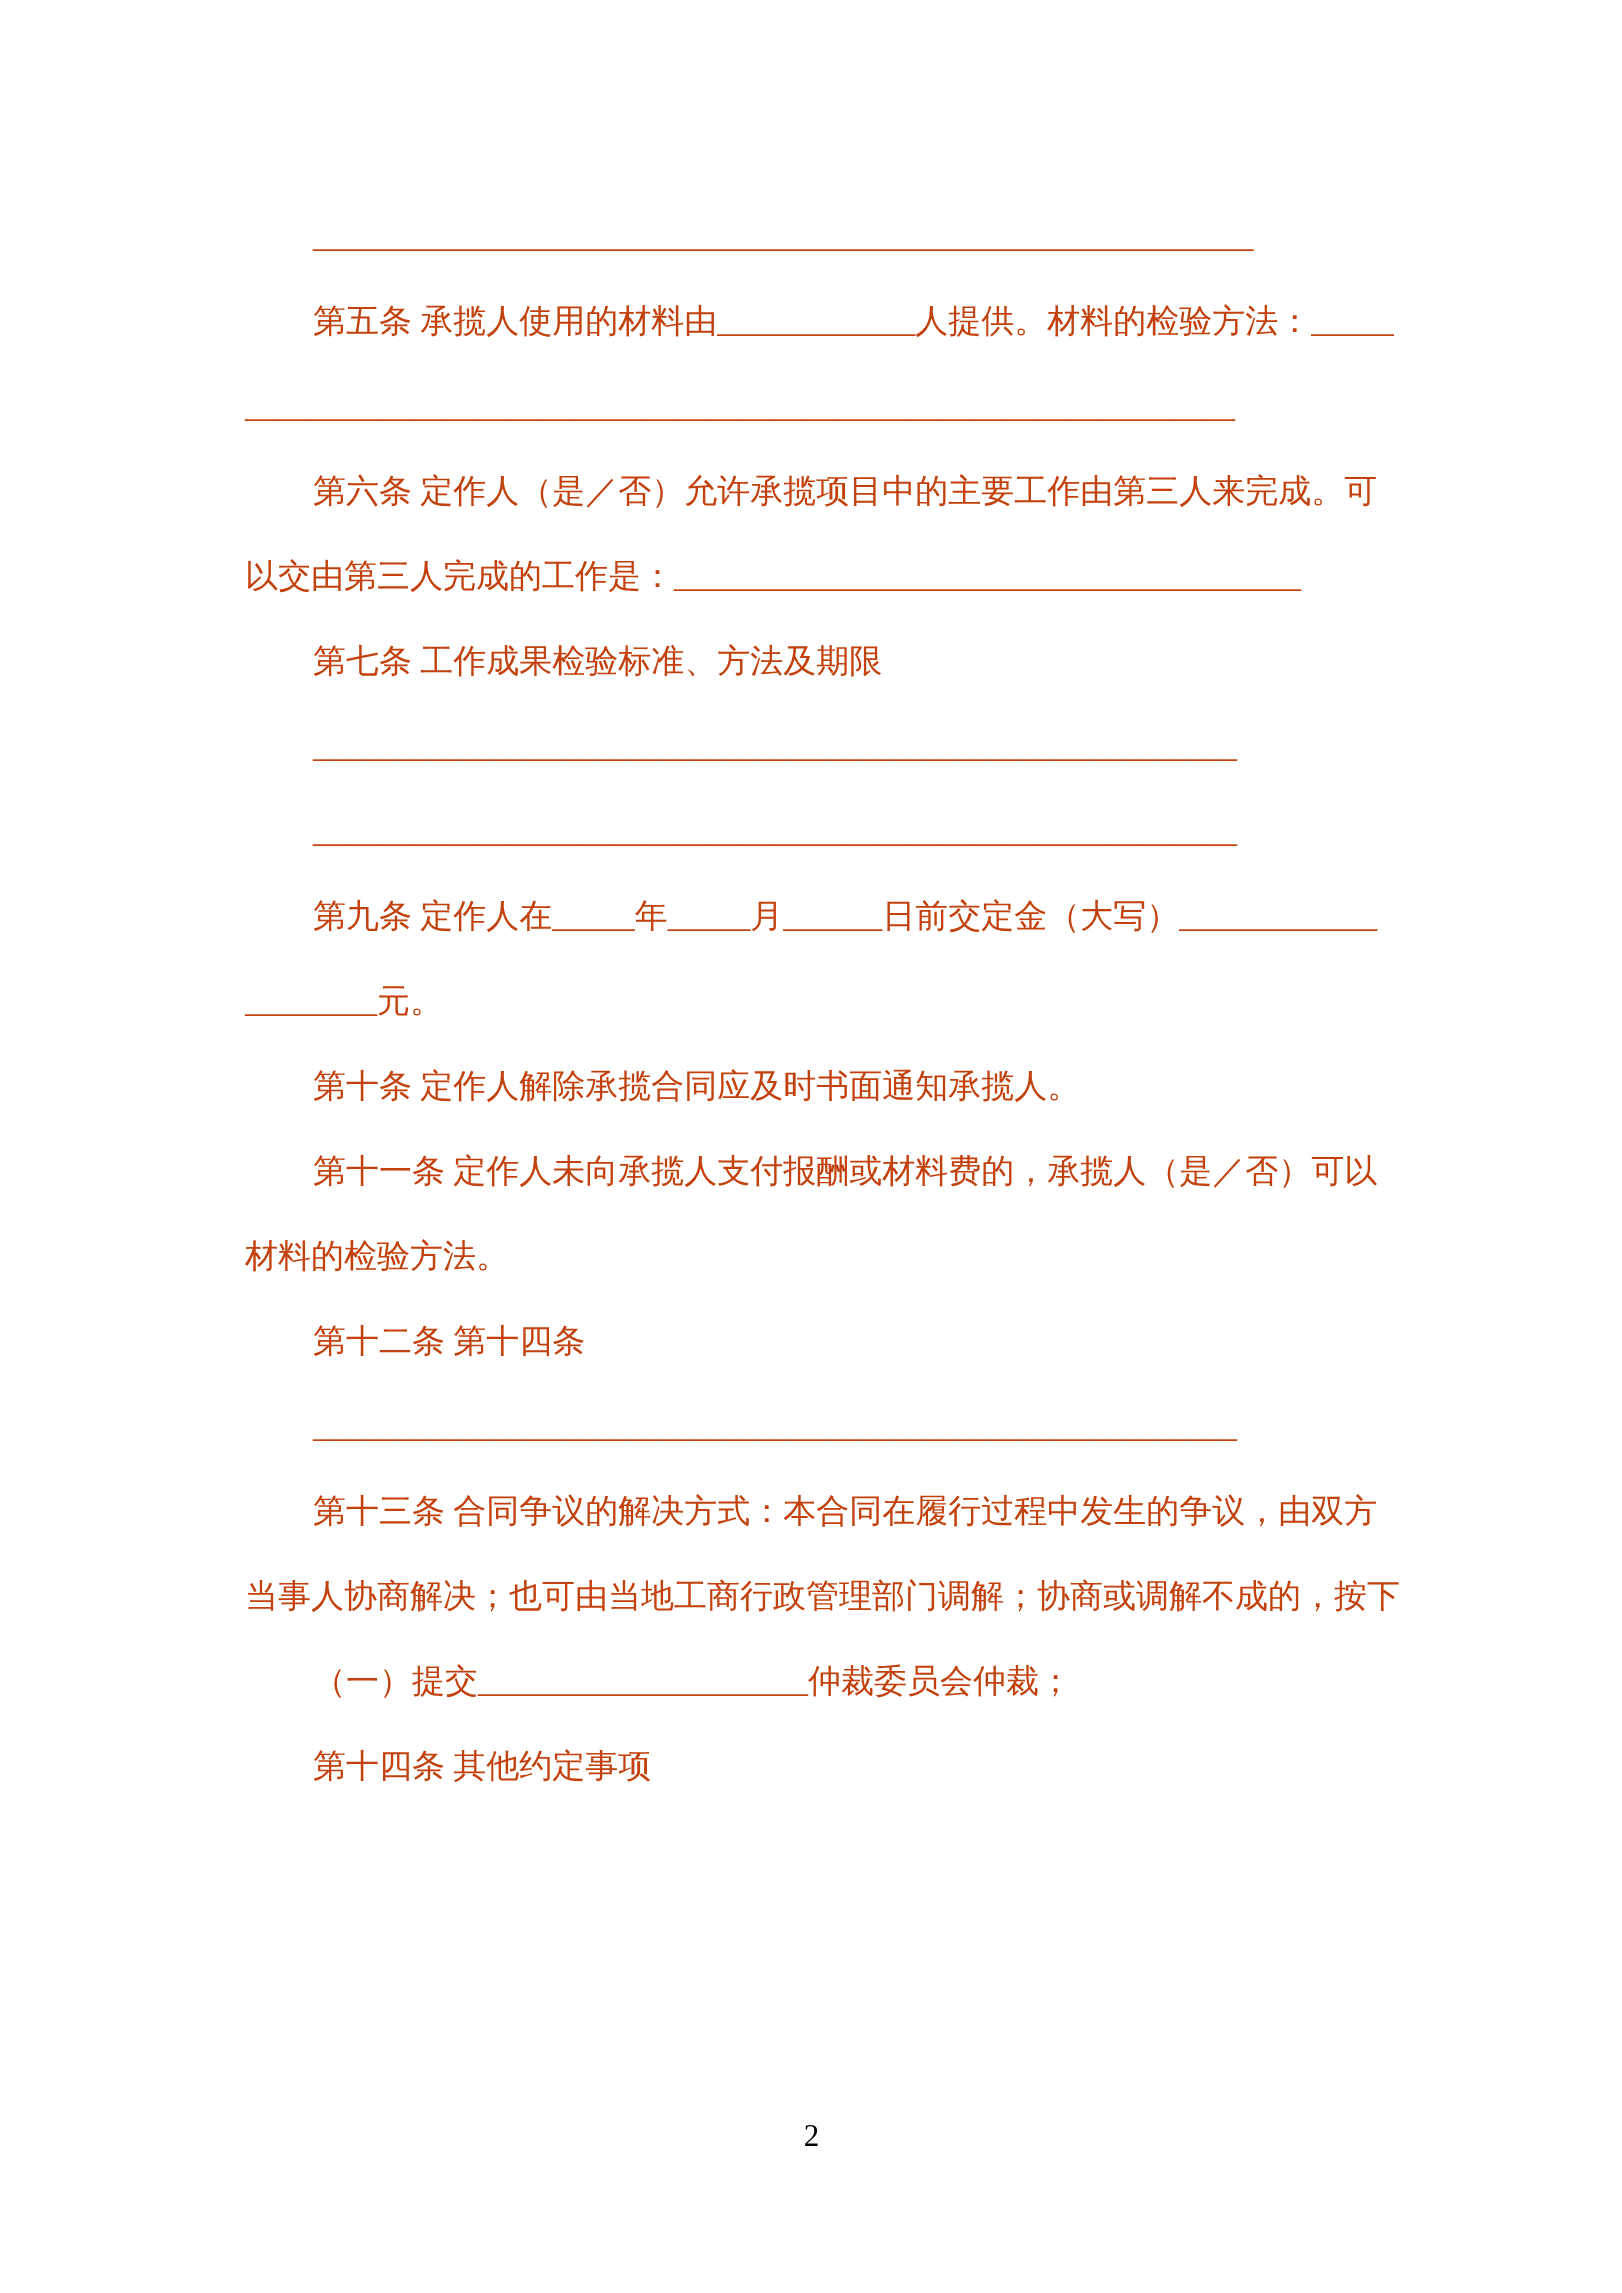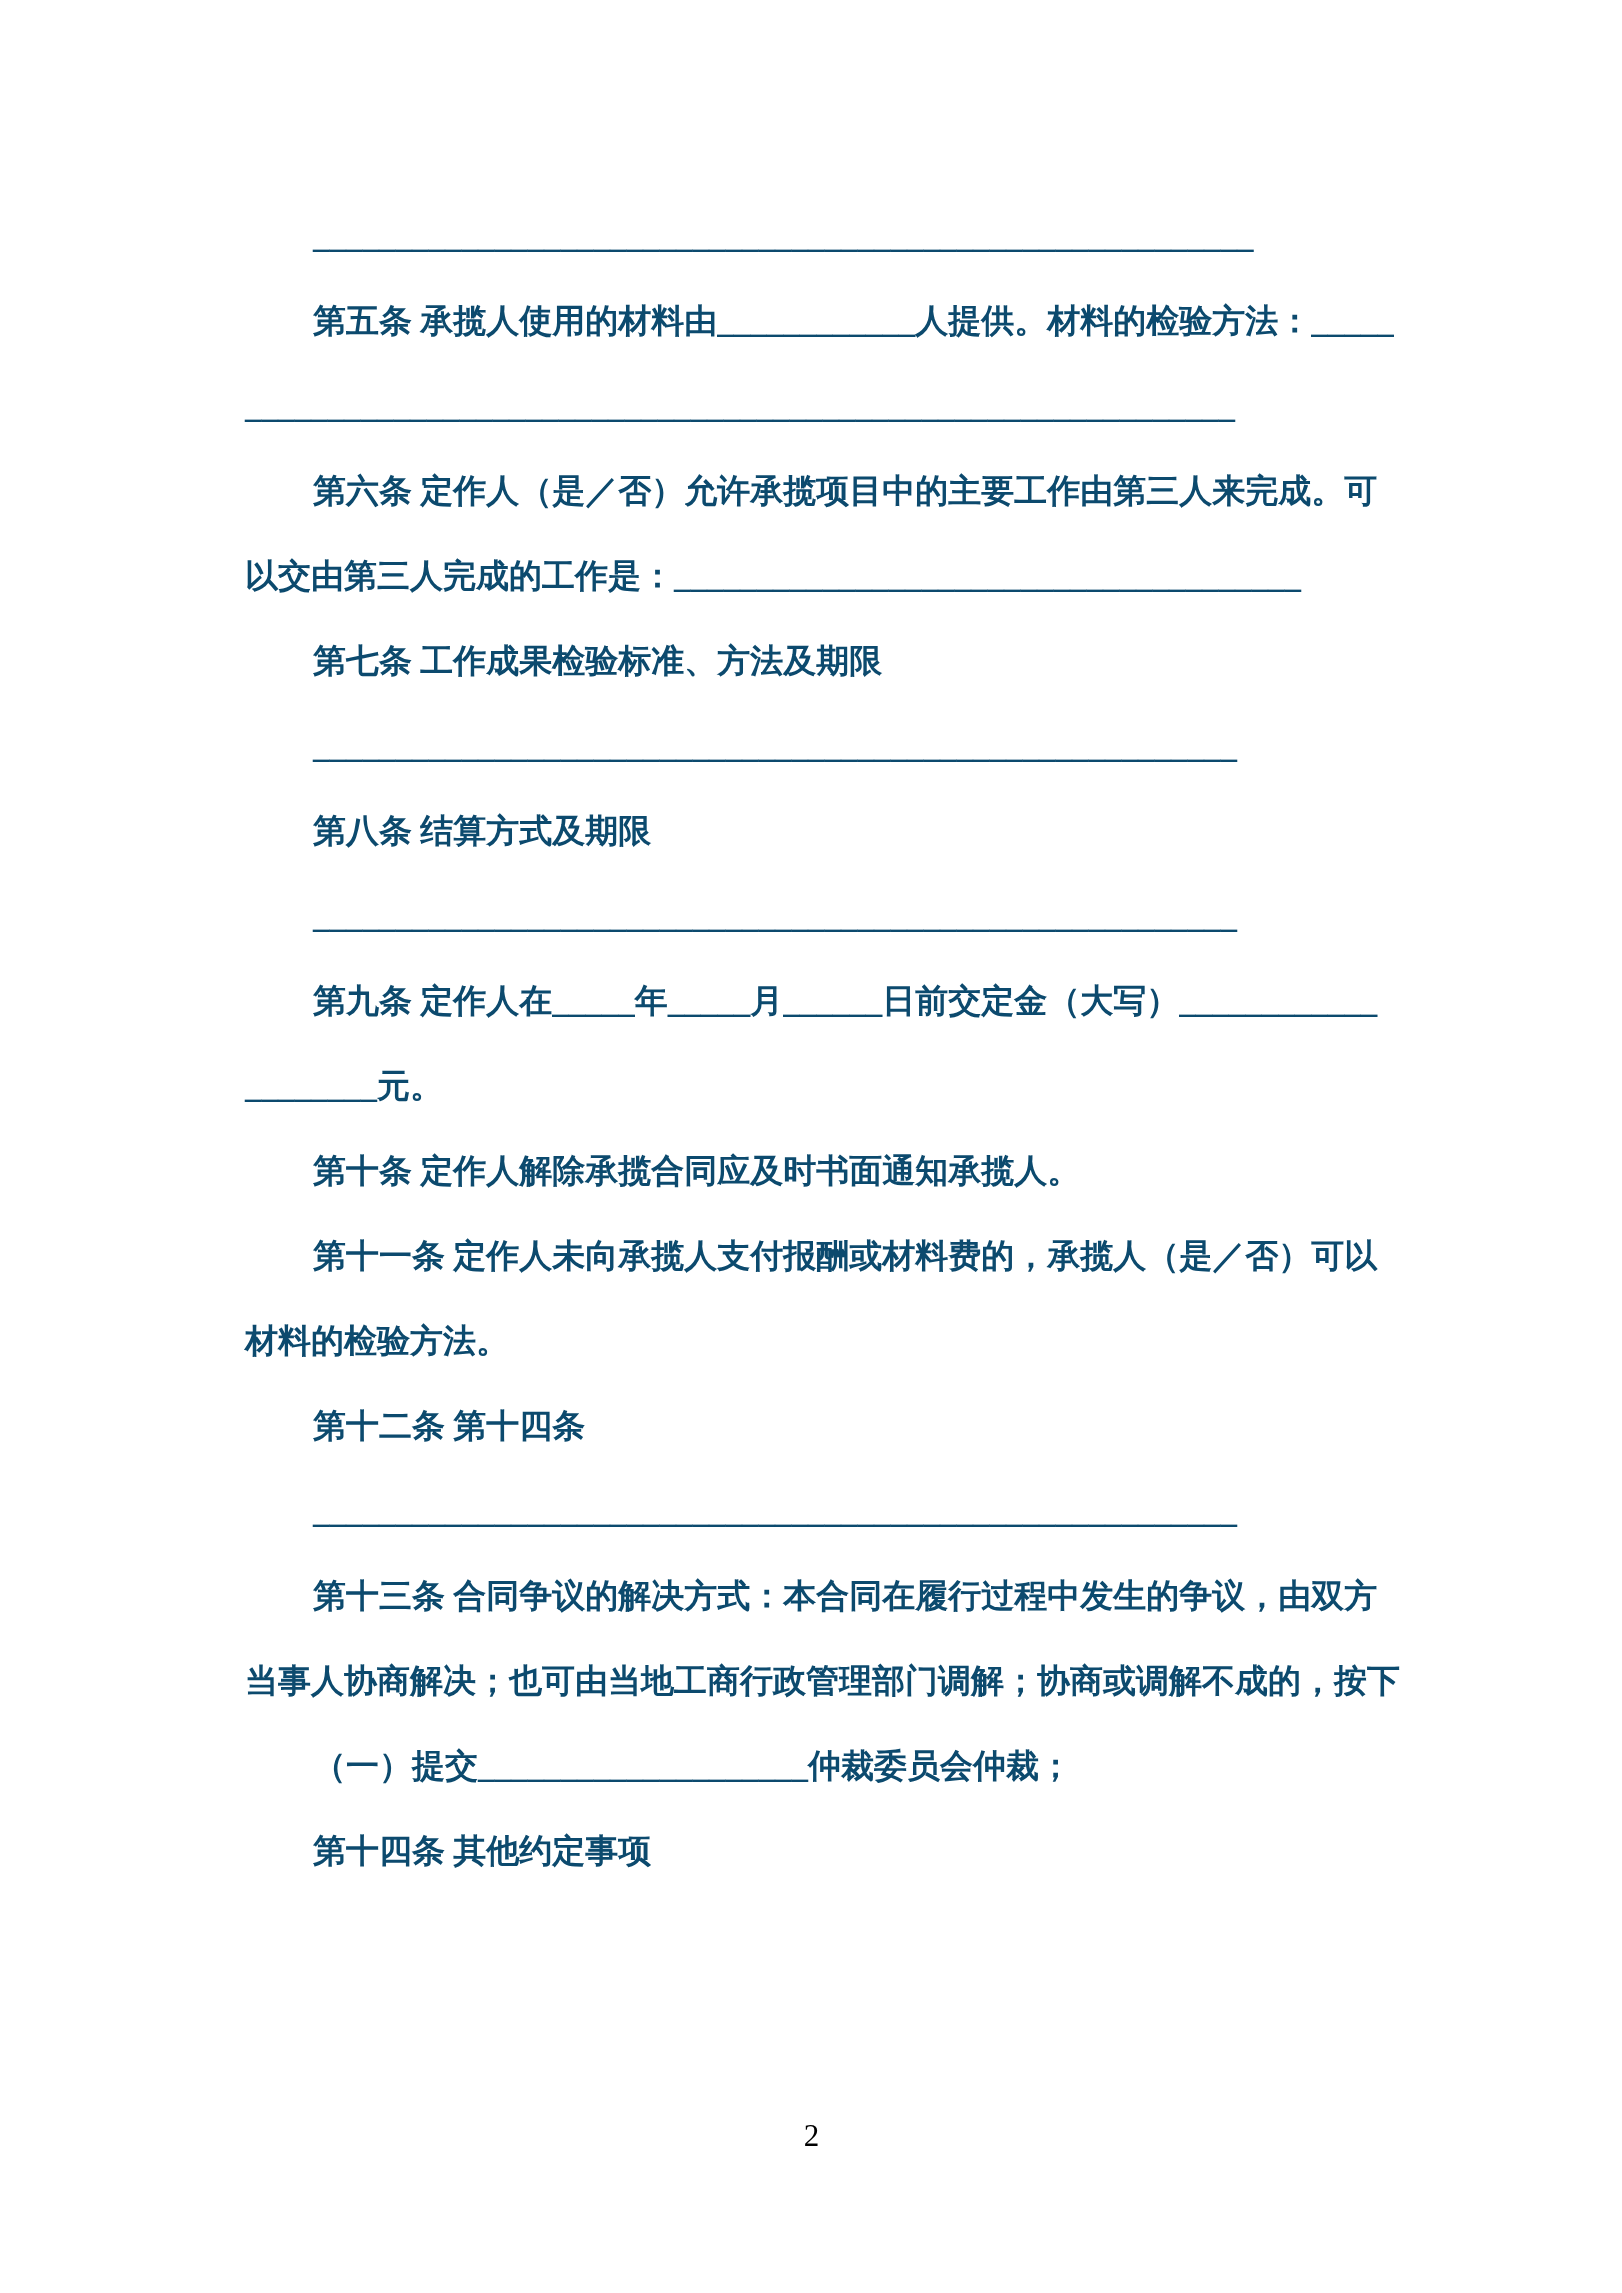--- a/index.html
+++ b/index.html
@@ -20,22 +20,21 @@
     position: absolute;
     left: 245px;
     top: 194px;
     width: 1173px;
   }
   .doc-line {
     font-size: 33px;
     line-height: 85px;
     white-space: pre;
     letter-spacing: 0;
-    color: #0c4a6e;
-    font-weight: bold;
+    color: #c2410c;
   }
   .doc-line.indent {
     text-indent: 68px;
   }
   .page-footer {
     position: absolute;
     top: 2120px;
     left: 0;
     width: 100%;
     text-align: center;
@@ -51,21 +50,20 @@
 
 <div class="page">
   <div class="doc-body" id="doc-body">
       <div class="doc-line indent">_________________________________________________________</div>
       <div class="doc-line indent">第五条 承揽人使用的材料由____________人提供。材料的检验方法：_____</div>
       <div class="doc-line">____________________________________________________________</div>
       <div class="doc-line indent">第六条 定作人（是／否）允许承揽项目中的主要工作由第三人来完成。可</div>
       <div class="doc-line">以交由第三人完成的工作是：______________________________________</div>
       <div class="doc-line indent">第七条 工作成果检验标准、方法及期限</div>
       <div class="doc-line indent">________________________________________________________</div>
-      <div class="doc-line indent">第八条 结算方式及期限</div>
       <div class="doc-line indent">________________________________________________________</div>
       <div class="doc-line indent">第九条 定作人在_____年_____月______日前交定金（大写）____________</div>
       <div class="doc-line">________元。</div>
       <div class="doc-line indent">第十条 定作人解除承揽合同应及时书面通知承揽人。</div>
       <div class="doc-line indent">第十一条 定作人未向承揽人支付报酬或材料费的，承揽人（是／否）可以</div>
       <div class="doc-line">材料的检验方法。</div>
       <div class="doc-line indent">第十二条 第十四条</div>
       <div class="doc-line indent">________________________________________________________</div>
       <div class="doc-line indent">第十三条 合同争议的解决方式：本合同在履行过程中发生的争议，由双方</div>
       <div class="doc-line">当事人协商解决；也可由当地工商行政管理部门调解；协商或调解不成的，按下</div>

